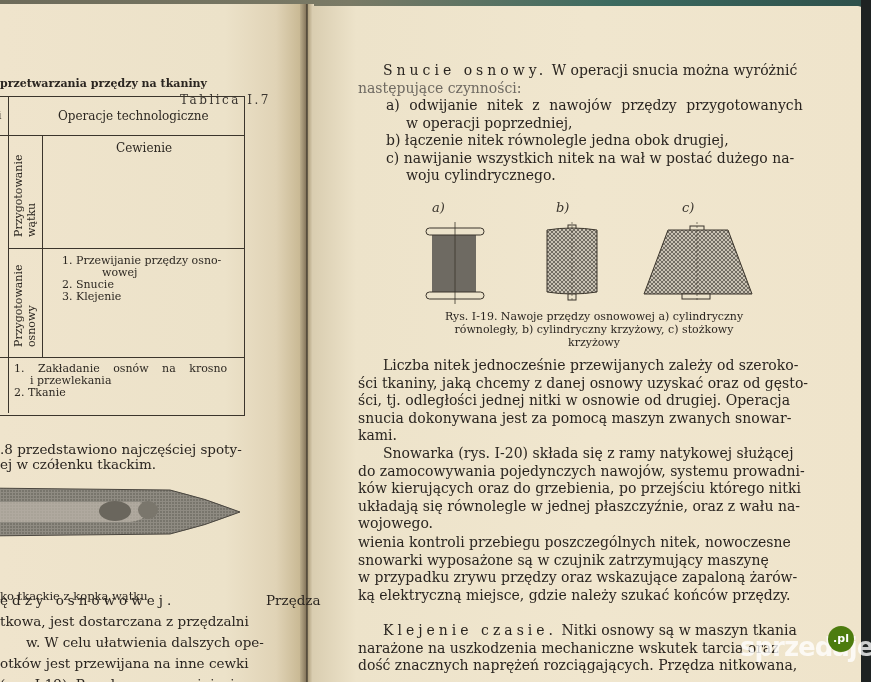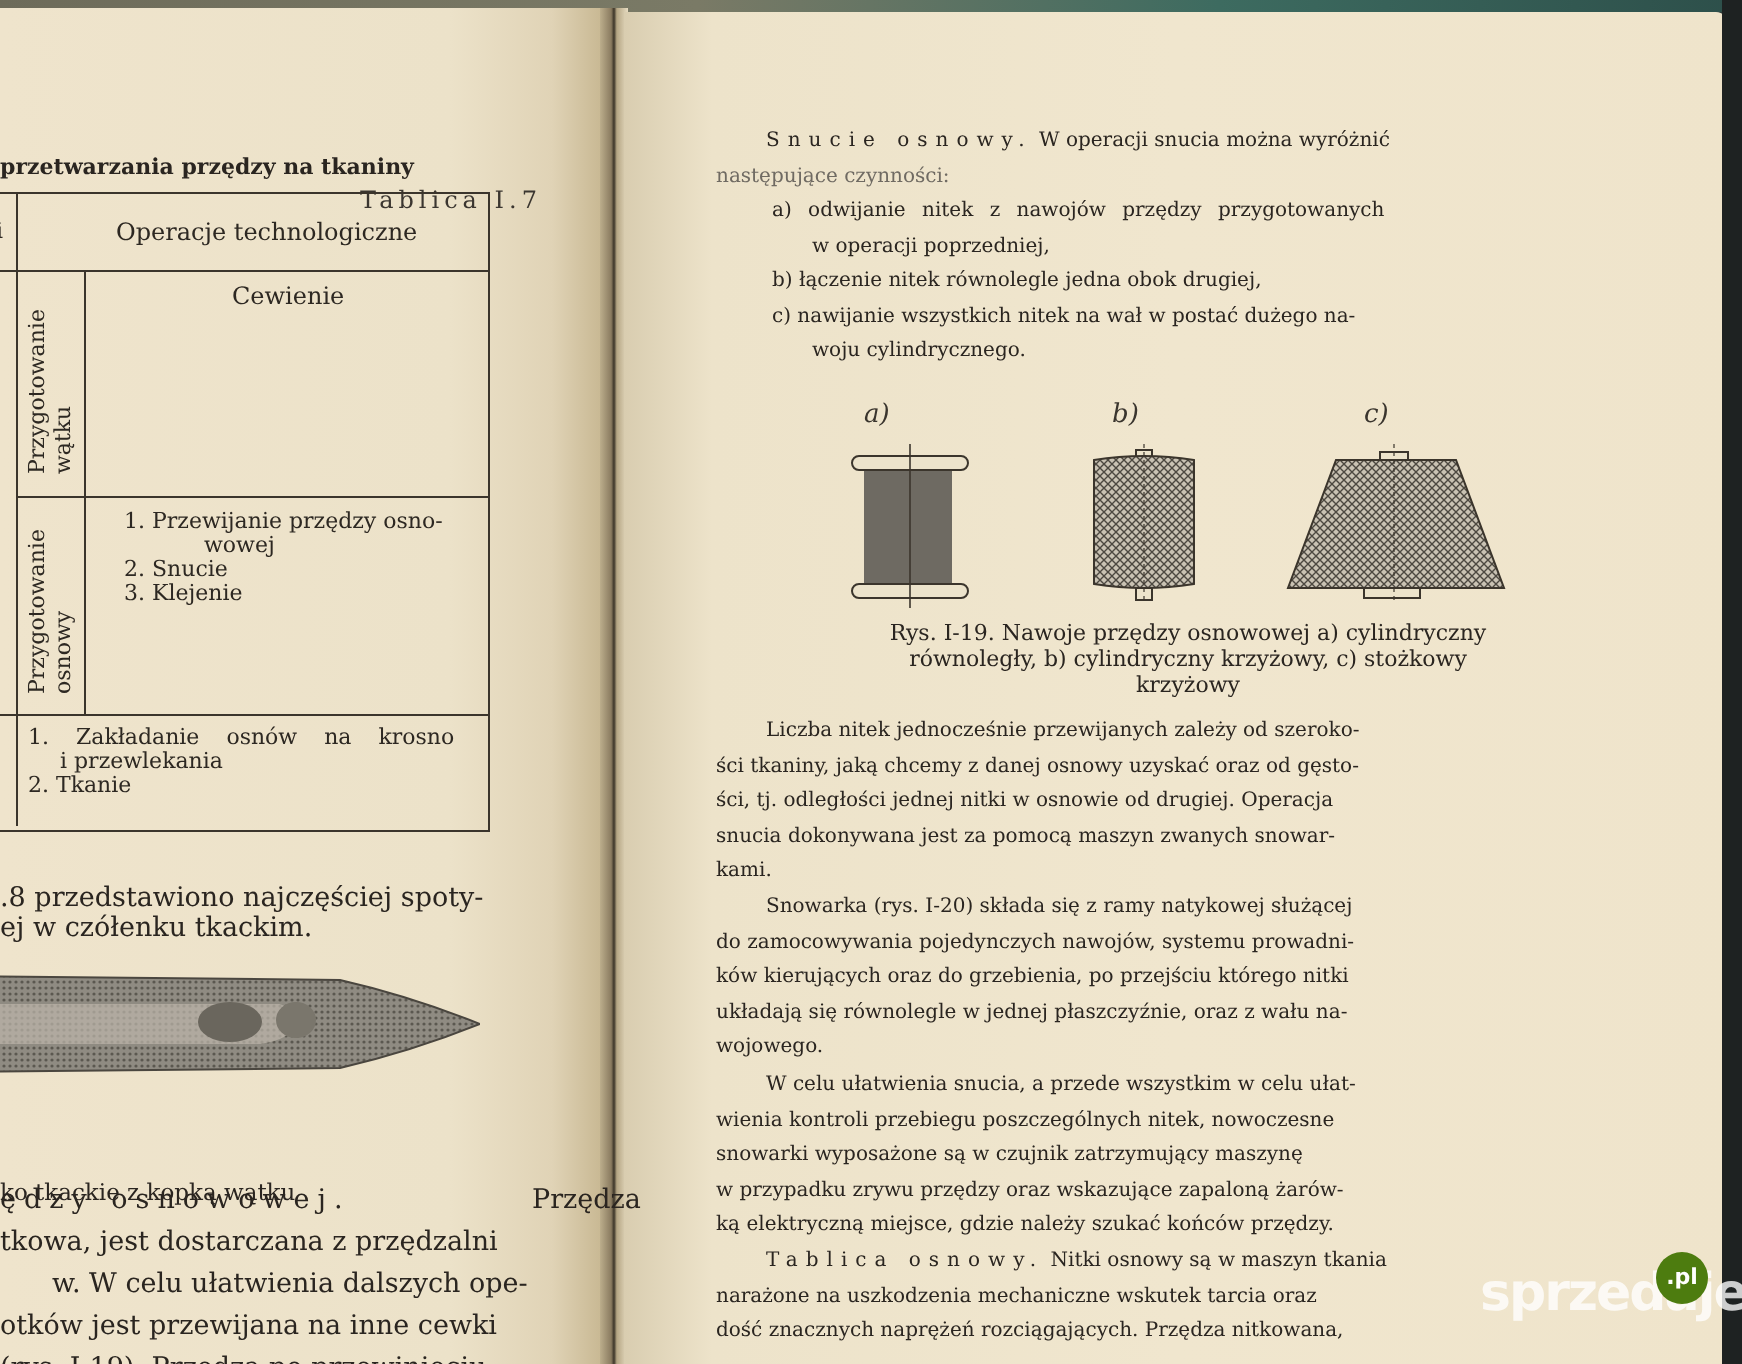--- a/index.html
+++ b/index.html
@@ -18,21 +18,21 @@
   .cell-text{position:absolute;font-size:11px;color:#2d2822;}
   .vert{position:absolute;font-size:11px;transform:rotate(-90deg);transform-origin:left top;white-space:nowrap;line-height:13px;color:#2d2822;}
   .list-line{font-size:11px;line-height:12px;white-space:nowrap;color:#2d2822;}
 
   .ltext{position:absolute;left:0;font-size:13.5px;color:#2a2520;white-space:nowrap;}
   .spaced{letter-spacing:4px;}
 
   .shuttle{position:absolute;left:-20px;top:484px;width:260px;height:56px;}
   .caption-left{position:absolute;left:0;top:560px;font-size:11.5px;color:#2a2520;white-space:nowrap;margin-top:29px;}
 
-  .rtext{position:absolute;left:358px;width:432px;font-size:10px;line-height:17.5px;color:#2a2520;text-align:justify;}
+  .rtext{position:absolute;left:358px;width:432px;font-size:14px;line-height:17.5px;color:#2a2520;text-align:justify;}
   .rline{white-space:nowrap;}
   .indent{padding-left:25px;}
   .bullet{padding-left:28px;}
   .bullet2{padding-left:48px;}
   .faded{color:#6f6a62;}
 
   .fig{position:absolute;top:200px;left:410px;width:390px;height:110px;}
   .figlabel{position:absolute;font-style:italic;font-size:13px;color:#3a352e;}
   .fig-caption{position:absolute;left:405px;top:310px;width:378px;font-size:11px;line-height:13px;text-align:center;color:#2a2520;}
 
@@ -173,30 +173,29 @@
 
 <div class="rtext" style="top:445px;">
   <div class="rline indent">Snowarka (rys. I-20) składa się z ramy natykowej służącej</div>
   <div class="rline">do zamocowywania pojedynczych nawojów, systemu prowadni-</div>
   <div class="rline">ków kierujących oraz do grzebienia, po przejściu którego nitki</div>
   <div class="rline">układają się równolegle w jednej płaszczyźnie, oraz z wału na-</div>
   <div class="rline">wojowego.</div>
 </div>
 
 <div class="rtext" style="top:534px;">
-  <div class="rline indent">W celu ułatwienia snucia, a przede wszystkim w celu ułat-</div>
   <div class="rline">wienia kontroli przebiegu poszczególnych nitek, nowoczesne</div>
   <div class="rline">snowarki wyposażone są w czujnik zatrzymujący maszynę</div>
   <div class="rline">w przypadku zrywu przędzy oraz wskazujące zapaloną żarów-</div>
   <div class="rline">ką elektryczną miejsce, gdzie należy szukać końców przędzy.</div>
 </div>
 
 <div class="rtext" style="top:622px;">
   <div class="rline indent">
-    <span class="spaced">Tablica osnowy.</span>
+    <span class="spaced">Klejenie czasie.</span>
     <span>Nitki osnowy są w maszyn tkania</span>
   </div>
   <div class="rline">narażone na uszkodzenia mechaniczne wskutek tarcia oraz</div>
   <div class="rline">dość znacznych naprężeń rozciągających. Przędza nitkowana,</div>
 </div>
 
 <div class="watermark">sprzedajemy</div>
 <div class="wm-badge">.pl</div>
 
 </body></html>

